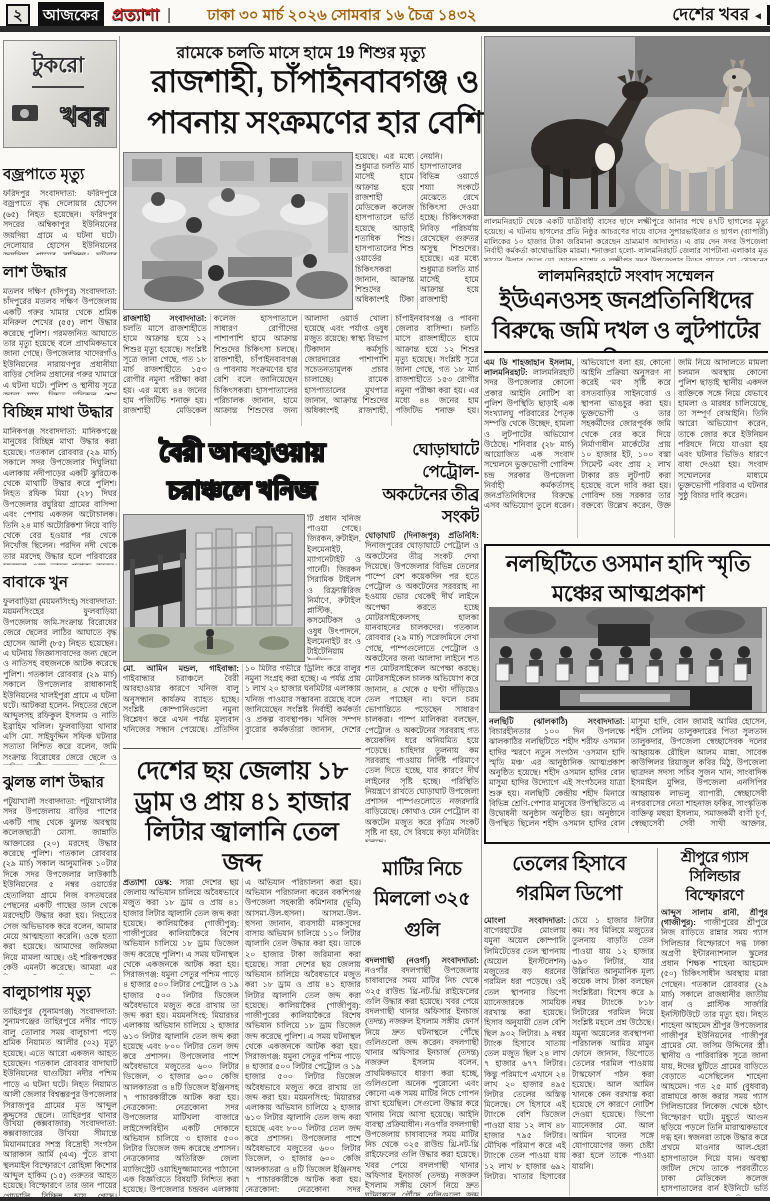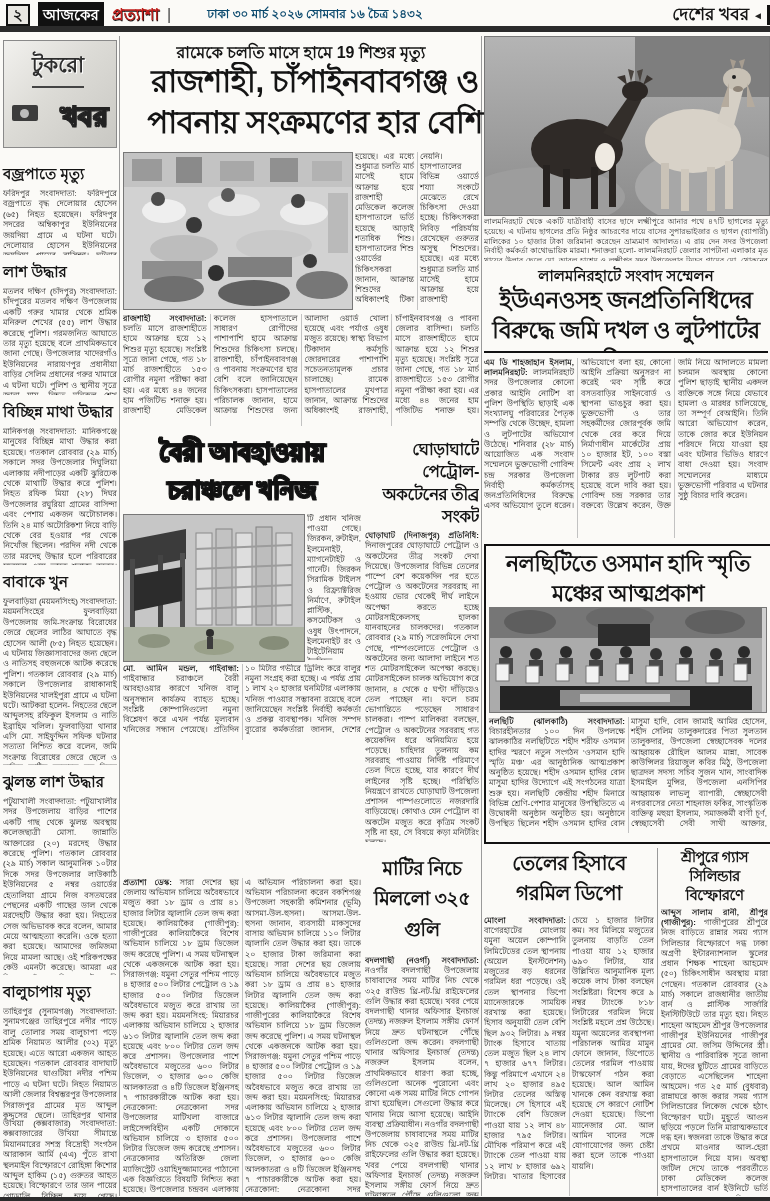--- a/index.html
+++ b/index.html
@@ -6,21 +6,21 @@
   #page{position:relative;width:770px;height:1201px;margin:0 auto;background:#fbfaf7;
         font-family:"Liberation Sans", sans-serif;color:#141414;overflow:hidden;}
   .abs{position:absolute;overflow:hidden;}
   
   .hdr{display:flex;align-items:center;gap:8px;padding:2px 6px;}
   .pgnum{border:2px solid #111;background:#e9e7e2;font-weight:bold;font-size:15px;
          width:20px;height:18px;display:flex;align-items:center;justify-content:center;}
   .mast-black{background:#111;color:#fff;font-weight:bold;font-size:15px;padding:1px 5px;}
   .mast-red{color:#c1201d;font-weight:bold;font-size:16px;text-shadow:0.6px 0.6px 0 #111;}
   .hdr-sep{color:#444;font-size:16px;}
-  .hdr-date{font-weight:bold;font-size:12px;color:#0c4a6e;margin-left:28px;}
+  .hdr-date{font-weight:bold;font-size:15px;color:#a16207;margin-left:28px;}
   .hdr-right{margin-left:auto;display:flex;align-items:center;gap:4px;}
   .hdr-section{font-weight:bold;font-size:17px;}
   .hdr-arrow{font-size:10px;color:#222;}
   .hdr-block{width:9px;height:20px;background:#111;}
   .blackbar{background:#2b2b2b;}
   .vrule{background:#9a9a9a;width:1px;}
   
   .kicker{font-weight:bold;text-align:center;font-size:16px;}
   .headline{font-weight:800;text-align:center;line-height:1.32;letter-spacing:-0.5px;}
   .outline-head{color:#fff;-webkit-text-stroke:1.2px #111;
@@ -30,21 +30,21 @@
   .cols2{column-count:2;column-gap:6px;column-rule:1px solid #c2c2c2;}
   .cols3{column-count:3;column-gap:7px;column-rule:1px solid #c2c2c2;}
   .cols4{column-count:4;column-gap:7px;column-rule:1px solid #c2c2c2;}
   .caption{font-size:7.5px;line-height:1.3;text-align:justify;color:#222;}
   
   .sidebar{padding:4px 3px 0 1px;}
   .logo-box{border:1px solid #8a8a8a;height:106px;position:relative;
      background:linear-gradient(135deg,#f2f1ee 0%,#dcdbd6 45%,#c9c8c3 100%);margin-bottom:14px;}
   .logo-top{position:absolute;top:8px;left:28px;font-size:21px;font-weight:800;color:#2e2e2e;
      text-shadow:1px 1px 0 #fff;border-bottom:2px solid #444;padding-bottom:2px;}
-  .logo-bottom{position:absolute;bottom:6px;right:8px;font-size:27px;font-weight:700;color:#f5f5f2;
+  .logo-bottom{position:absolute;bottom:6px;right:8px;font-size:27px;font-weight:400;color:#f5f5f2;
      -webkit-text-stroke:1.2px #222;text-shadow:1px 1px 0 #222,-1px -1px 0 #222,1px -1px 0 #222,-1px 1px 0 #222;}
   .logo-cam{position:absolute;left:8px;bottom:26px;width:26px;height:16px;background:#3c3c3c;border-radius:2px;}
   .logo-cam:before{content:"";position:absolute;left:8px;top:4px;width:9px;height:9px;border-radius:50%;background:#bdbdbd;}
   .brief-title{font-weight:800;font-size:15px;margin:5px 0 2px 0;}
   .brief-body{font-size:8px;line-height:1.3;text-align:justify;color:#1c1c1c;overflow:hidden;}
   .photo-frame{border:1px solid #777;background:#cfcfcf;}
   .boxed{border:2px solid #111;background:#fbfaf7;}
 </style>
 </head>
 <body>
@@ -177,20 +177,21 @@
   </div>
 
   <div class="abs" style="left:365px;top:438px;width:114px;height:404px;">
     <div class="headline" style="font-size:16.5px;line-height:1.35;text-align:right;">ঘোড়াঘাটে পেট্রোল-অকটেনের তীব্র সংকট</div>
     <div class="body-txt" style="margin-top:4px;height:330px;overflow:hidden;">
       <b>ঘোড়াঘাট (দিনাজপুর) প্রতিনিধি:</b>
       <span>দিনাজপুরের ঘোড়াঘাটে পেট্রোল ও অকটেনের তীব্র সংকট দেখা দিয়েছে। উপজেলার বিভিন্ন তেলের পাম্পে বেশ কয়েকদিন পর হতে পেট্রোল ও অকটেনের সরবরাহ না হওয়ায় ভোর থেকেই দীর্ঘ লাইনে অপেক্ষা করতে হচ্ছে মোটরসাইকেলসহ হালকা যানবাহনের চালকদের। গতকাল রোববার (২৯ মার্চ) সরেজমিনে দেখা গেছে, পাম্পগুলোতে পেট্রোল ও অকটেনের জন্য আলাদা লাইনে শত শত মোটরসাইকেল অপেক্ষা করছে। মোটরসাইকেল চালক অভিযোগ করে জানান, ৪ থেকে ৫ ঘণ্টা দাঁড়িয়েও তেল পাচ্ছেন না। ফলে চরম ভোগান্তিতে পড়েছেন সাধারণ চালকরা। পাম্প মালিকরা বলছেন, পেট্রোল ও অকটেনের সরবরাহ গত কয়েকদিন ধরে অনিয়মিত হয়ে পড়েছে। চাহিদার তুলনায় কম সরবরাহ পাওয়ায় নির্দিষ্ট পরিমাণে তেল দিতে হচ্ছে, যার কারণে দীর্ঘ লাইনের সৃষ্টি হচ্ছে। পরিস্থিতি নিয়ন্ত্রণে রাখতে ঘোড়াঘাট উপজেলা প্রশাসন পাম্পগুলোতে নজরদারি বাড়িয়েছে। কোথাও যেন পেট্রোল বা অকটেন মজুত করে কৃত্রিম সংকট সৃষ্টি না হয়, সে বিষয়ে কড়া মনিটরিং চলছে।</span>
     </div>
   </div>
 
+  <div class="abs headline" style="left:123px;top:748px;width:238px;height:124px;font-size:25px;line-height:1.22;border-top:1px solid #555;padding-top:6px;">দেশের ছয় জেলায় ১৮ ড্রাম ও প্রায় ৪১ হাজার লিটার জ্বালানি তেল জব্দ</div>
   <div class="abs body-txt cols2" style="left:123px;top:878px;width:238px;height:318px;">
     <b>প্রত্যাশা ডেস্ক:</b>
     <span>সারা দেশের ছয় জেলায় অভিযান চালিয়ে অবৈধভাবে মজুত করা ১৮ ড্রাম ও প্রায় ৪১ হাজার লিটার জ্বালানি তেল জব্দ করা হয়েছে। কালিয়াকৈর (গাজীপুর): গাজীপুরের কালিয়াকৈরে বিশেষ অভিযান চালিয়ে ১৮ ড্রাম ডিজেল জব্দ করেছে পুলিশ। এ সময় ঘটনাস্থল থেকে একজনকে আটক করা হয়। সিরাজগঞ্জ: যমুনা সেতুর পশ্চিম পাড়ে ৪ হাজার ৫০০ লিটার পেট্রোল ও ১৯ হাজার ৫০০ লিটার ডিজেল অবৈধভাবে মজুত করে রাখায় তা জব্দ করা হয়। ময়মনসিংহ: মিয়ারচর এলাকায় অভিযান চালিয়ে ২ হাজার ৬১৩ লিটার জ্বালানি তেল জব্দ করা হয়েছে এবং ৮০০ লিটার তেল জব্দ করে প্রশাসন। উপজেলার পাশে অবৈধভাবে মজুতের ৬০০ লিটার ডিজেল, ৩ হাজার ৬০০ কেজি আলকাতরা ও ৪টি ডিজেল ইঞ্জিনসহ ৭ পাচারকারীকে আটক করা হয়। নেত্রকোনা: নেত্রকোনা সদর উপজেলার মাটিখলা বাজারে লাইসেন্সবিহীন একটি দোকানে অভিযান চালিয়ে ৩ হাজার ৫০০ লিটার ডিজেল জব্দ করেছে প্রশাসন। নেত্রকোনার অতিরিক্ত জেলা ম্যাজিস্ট্রেট ওয়াহিদুজ্জামানের পাঠানো এক বিজ্ঞপ্তিতে বিষয়টি নিশ্চিত করা হয়েছে। উপজেলার চন্দ্রবন এলাকায় এ অভিযান পরিচালনা করা হয়। অভিযান পরিচালনা করেন বকশিগঞ্জ উপজেলা সহকারী কমিশনার (ভূমি) আসমা-উল-হুসনা। আসমা-উল-হুসনা জানান, ব্যবসায়ী মাকসুদের বাসায় অভিযান চালিয়ে ১১০ লিটার জ্বালানি তেল উদ্ধার করা হয়। তাকে ২০ হাজার টাকা জরিমানা করা হয়েছে। সারা দেশের ছয় জেলায় অভিযান চালিয়ে অবৈধভাবে মজুত করা ১৮ ড্রাম ও প্রায় ৪১ হাজার লিটার জ্বালানি তেল জব্দ করা হয়েছে। কালিয়াকৈর (গাজীপুর): গাজীপুরের কালিয়াকৈরে বিশেষ অভিযান চালিয়ে ১৮ ড্রাম ডিজেল জব্দ করেছে পুলিশ। এ সময় ঘটনাস্থল থেকে একজনকে আটক করা হয়। সিরাজগঞ্জ: যমুনা সেতুর পশ্চিম পাড়ে ৪ হাজার ৫০০ লিটার পেট্রোল ও ১৯ হাজার ৫০০ লিটার ডিজেল অবৈধভাবে মজুত করে রাখায় তা জব্দ করা হয়। ময়মনসিংহ: মিয়ারচর এলাকায় অভিযান চালিয়ে ২ হাজার ৬১৩ লিটার জ্বালানি তেল জব্দ করা হয়েছে এবং ৮০০ লিটার তেল জব্দ করে প্রশাসন। উপজেলার পাশে অবৈধভাবে মজুতের ৬০০ লিটার ডিজেল, ৩ হাজার ৬০০ কেজি আলকাতরা ও ৪টি ডিজেল ইঞ্জিনসহ ৭ পাচারকারীকে আটক করা হয়। নেত্রকোনা: নেত্রকোনা সদর উপজেলার মাটিখলা বাজারে লাইসেন্সবিহীন একটি দোকানে অভিযান চালিয়ে ৩ হাজার ৫০০ লিটার ডিজেল জব্দ করেছে প্রশাসন। নেত্রকোনার অতিরিক্ত জেলা ম্যাজিস্ট্রেট ওয়াহিদুজ্জামানের পাঠানো এক বিজ্ঞপ্তিতে বিষয়টি নিশ্চিত করা হয়েছে। উপজেলার চন্দ্রবন এলাকায় এ অভিযান পরিচালনা করা হয়। অভিযান পরিচালনা করেন বকশিগঞ্জ উপজেলা সহকারী কমিশনার (ভূমি) আসমা-উল-হুসনা। আসমা-উল-হুসনা জানান, ব্যবসায়ী মাকসুদের বাসায় অভিযান চালিয়ে ১১০ লিটার জ্বালানি তেল উদ্ধার করা হয়। তাকে ২০ হাজার টাকা জরিমানা করা হয়েছে।</span>
   </div>
 
   <div class="abs headline" style="left:365px;top:854px;width:114px;height:98px;font-size:19px;line-height:1.6;">মাটির নিচে মিললো ৩২৫ গুলি</div>
   <div class="abs body-txt" style="left:365px;top:956px;width:114px;height:240px;">
     <b>বদলগাছী (নওগাঁ) সংবাদদাতা:</b>
     <span>নওগাঁর বদলগাছী উপজেলায় চাষাবাদের সময় মাটির নিচ থেকে ৩২৫ রাউন্ড থ্রি-নট-থ্রি রাইফেলের গুলি উদ্ধার করা হয়েছে। খবর পেয়ে বদলগাছী থানার অফিসার ইনচার্জ (তদন্ত) নজরুল ইসলাম সঙ্গীয় ফোর্স নিয়ে দ্রুত ঘটনাস্থলে পৌঁছে গুলিগুলো জব্দ করেন। বদলগাছী থানার অফিসার ইনচার্জ (তদন্ত) নজরুল ইসলাম বলেন, প্রাথমিকভাবে ধারণা করা হচ্ছে, গুলিগুলো অনেক পুরোনো এবং কোনো এক সময় মাটির নিচে গোপন রাখা হয়েছিল। সেগুলো উদ্ধার করে থানায় নিয়ে আসা হয়েছে। আইনি ব্যবস্থা প্রক্রিয়াধীন। নওগাঁর বদলগাছী উপজেলায় চাষাবাদের সময় মাটির নিচ থেকে ৩২৫ রাউন্ড থ্রি-নট-থ্রি রাইফেলের গুলি উদ্ধার করা হয়েছে। খবর পেয়ে বদলগাছী থানার অফিসার ইনচার্জ (তদন্ত) নজরুল ইসলাম সঙ্গীয় ফোর্স নিয়ে দ্রুত ঘটনাস্থলে পৌঁছে গুলিগুলো জব্দ করেন। বদলগাছী থানার অফিসার ইনচার্জ (তদন্ত) নজরুল ইসলাম বলেন, প্রাথমিকভাবে ধারণা করা হচ্ছে, গুলিগুলো অনেক পুরোনো এবং কোনো এক সময় মাটির নিচে গোপন রাখা হয়েছিল। সেগুলো উদ্ধার করে থানায় নিয়ে আসা হয়েছে। আইনি ব্যবস্থা প্রক্রিয়াধীন।</span>
   </div>

